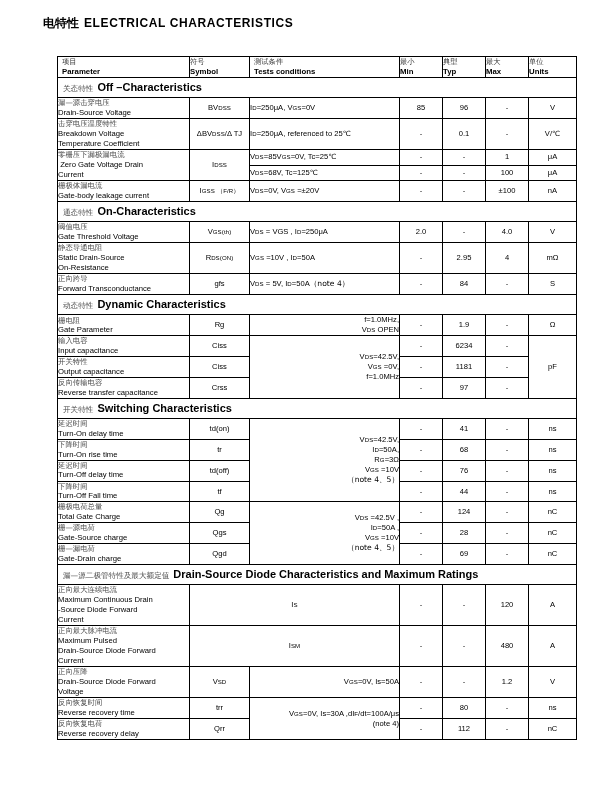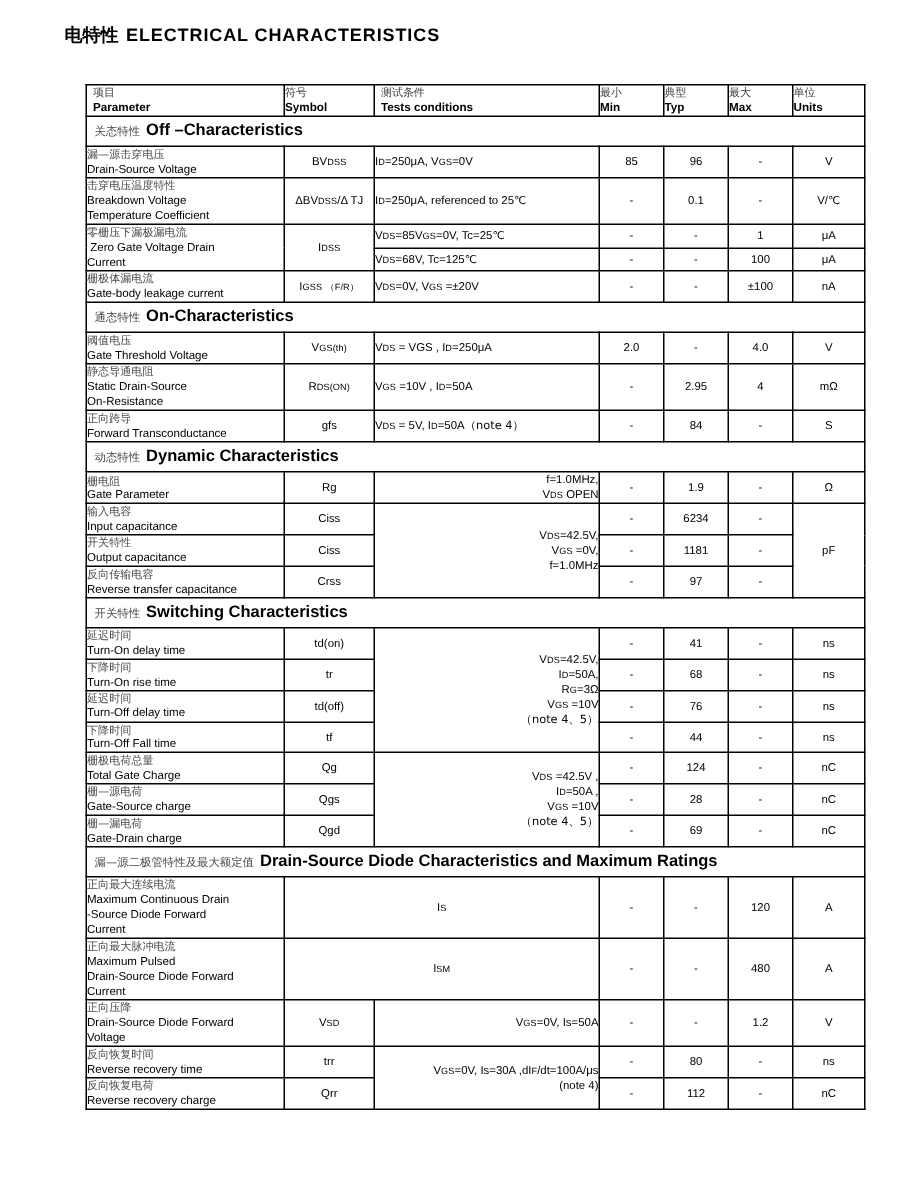--- a/index.html
+++ b/index.html
@@ -501,21 +501,21 @@
         <td class="sym">trr</td>
         <td class="cond ctr" rowspan="2">V<span class="sc">GS</span>=0V, Is=30A ,dI<span class="sc">F</span>/dt=100A/μs<br>(note 4)</td>
         <td class="num">-</td>
         <td class="num">80</td>
         <td class="num">-</td>
         <td class="unit">ns</td>
       </tr>
       <tr>
         <td class="param">
           <span class="cn">反向恢复电荷</span>
-          <span class="en">Reverse recovery charge</span>
+          <span class="en">Reverse recovery delay</span>
         </td>
         <td class="sym">Qrr</td>
         <td class="num">-</td>
         <td class="num">112</td>
         <td class="num">-</td>
         <td class="unit">nC</td>
       </tr>
 
     </tbody>
   </table>

